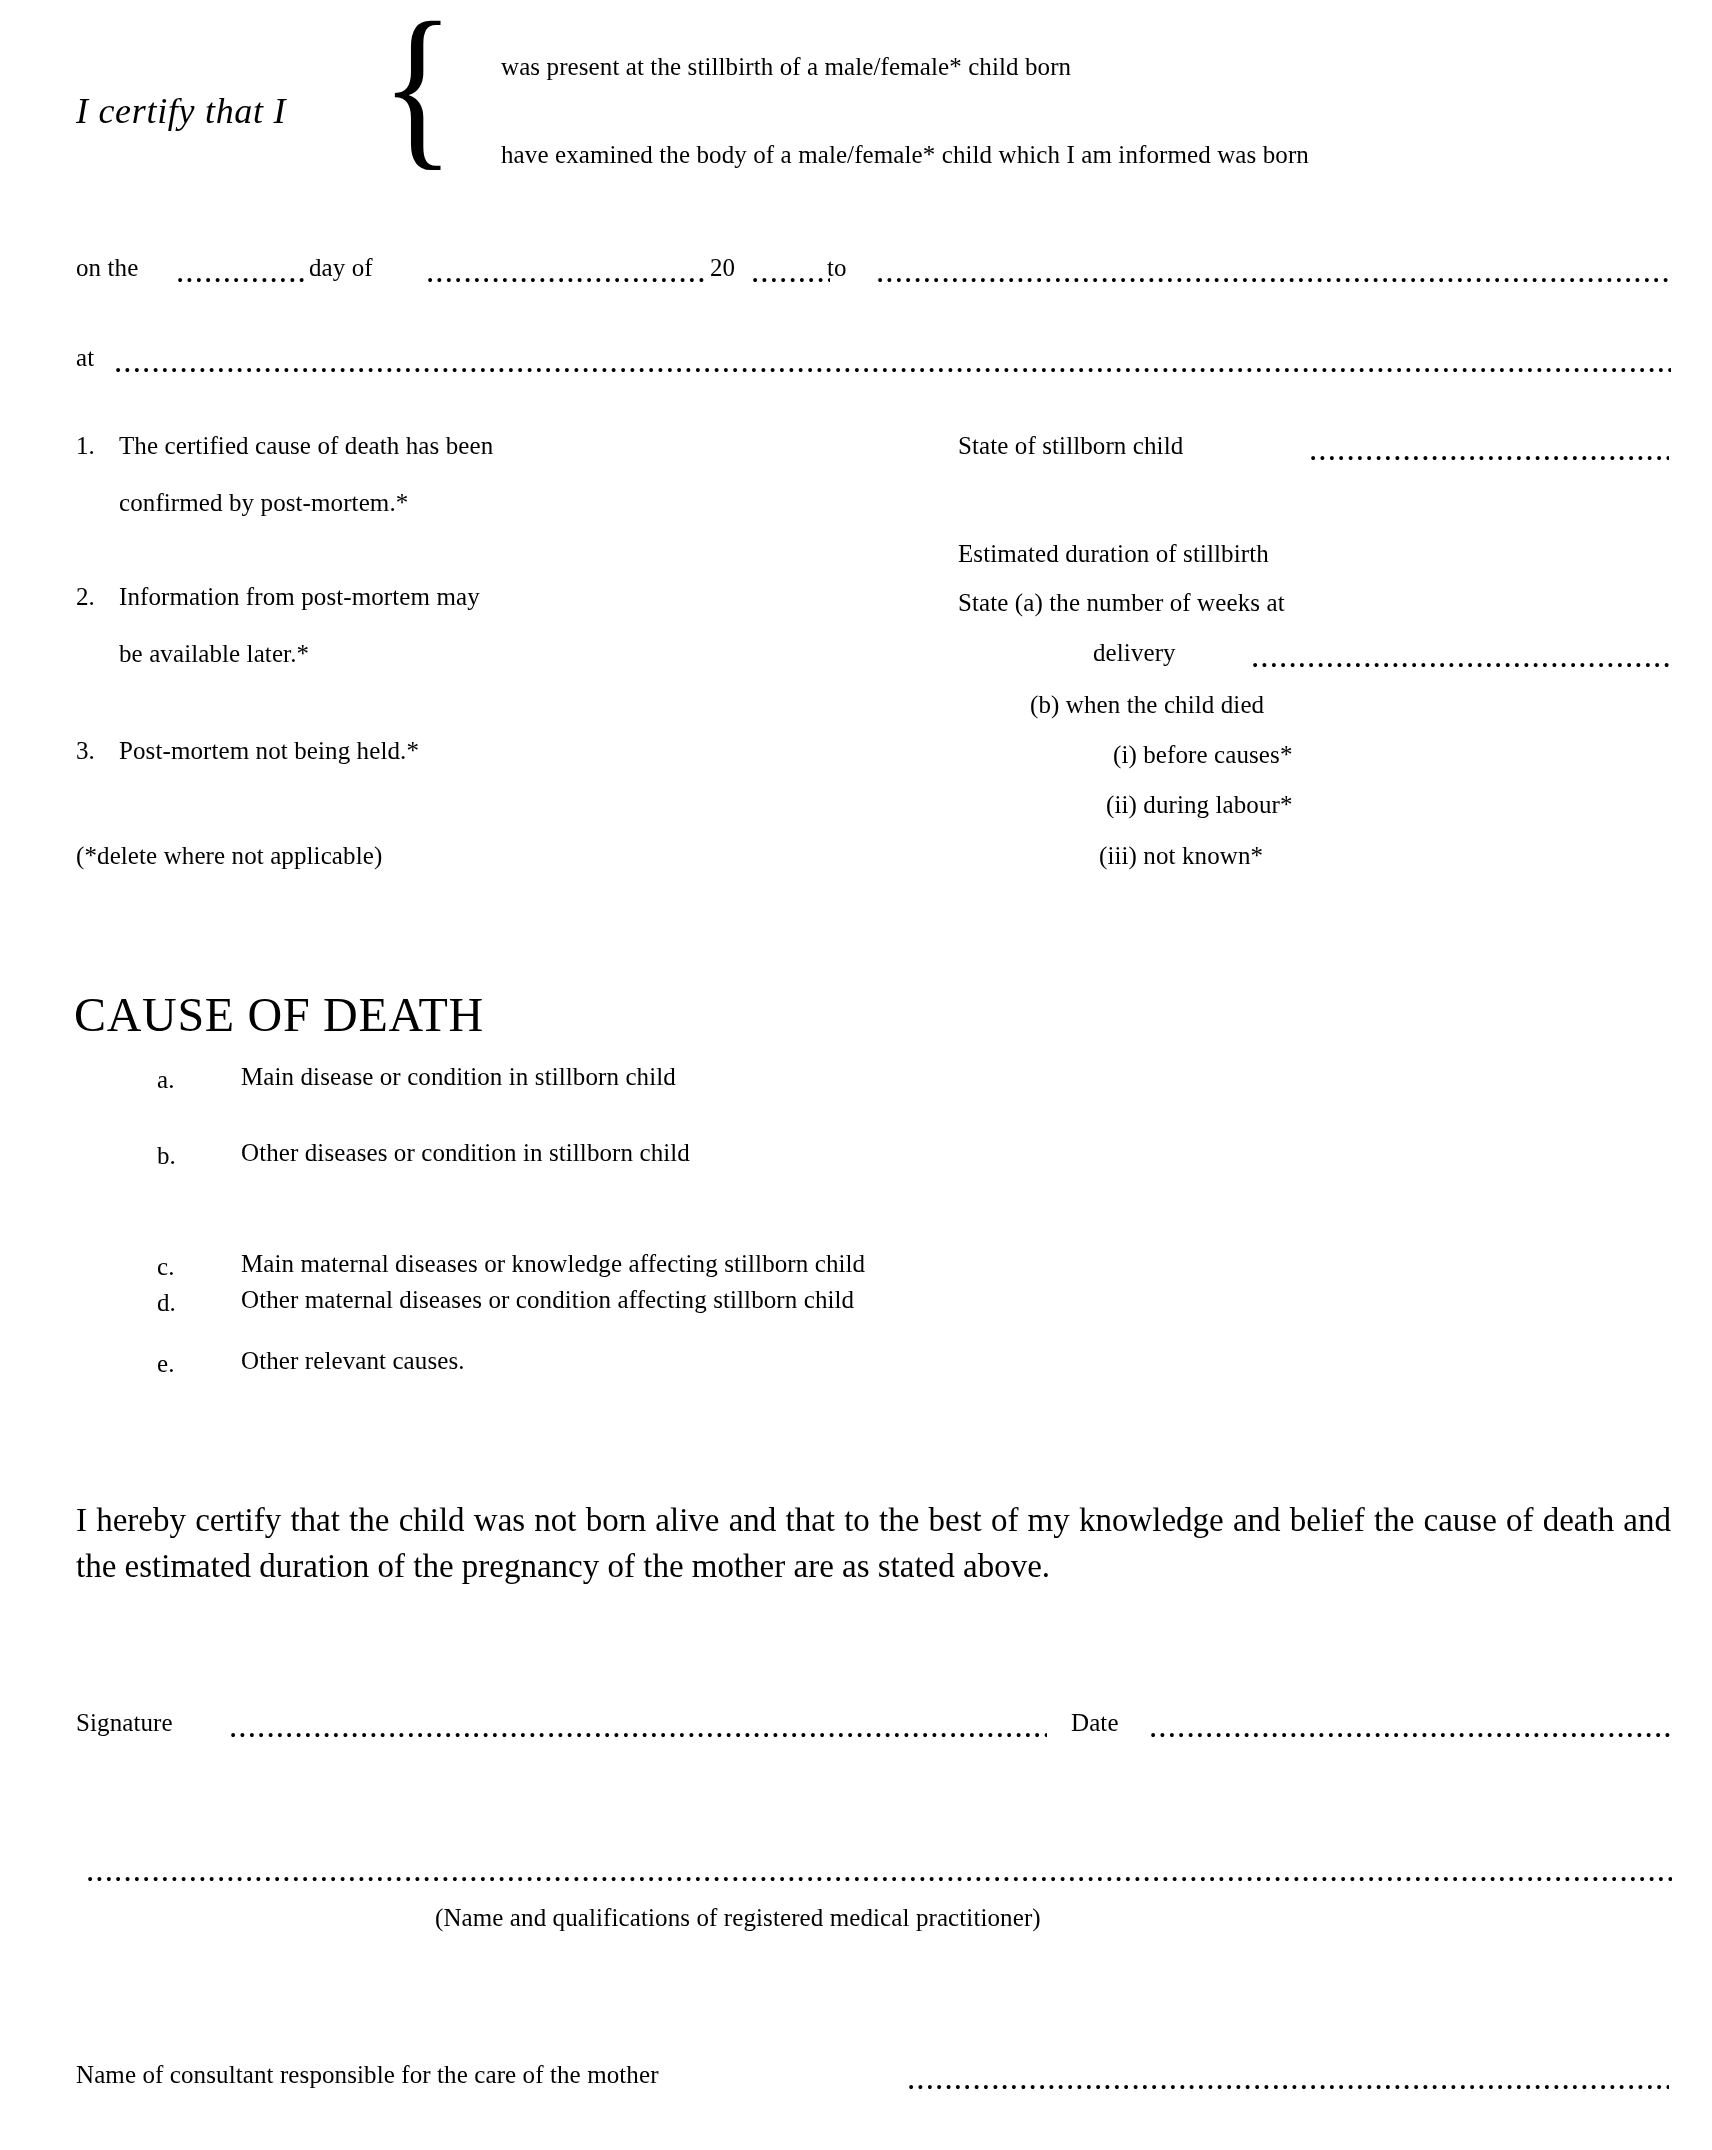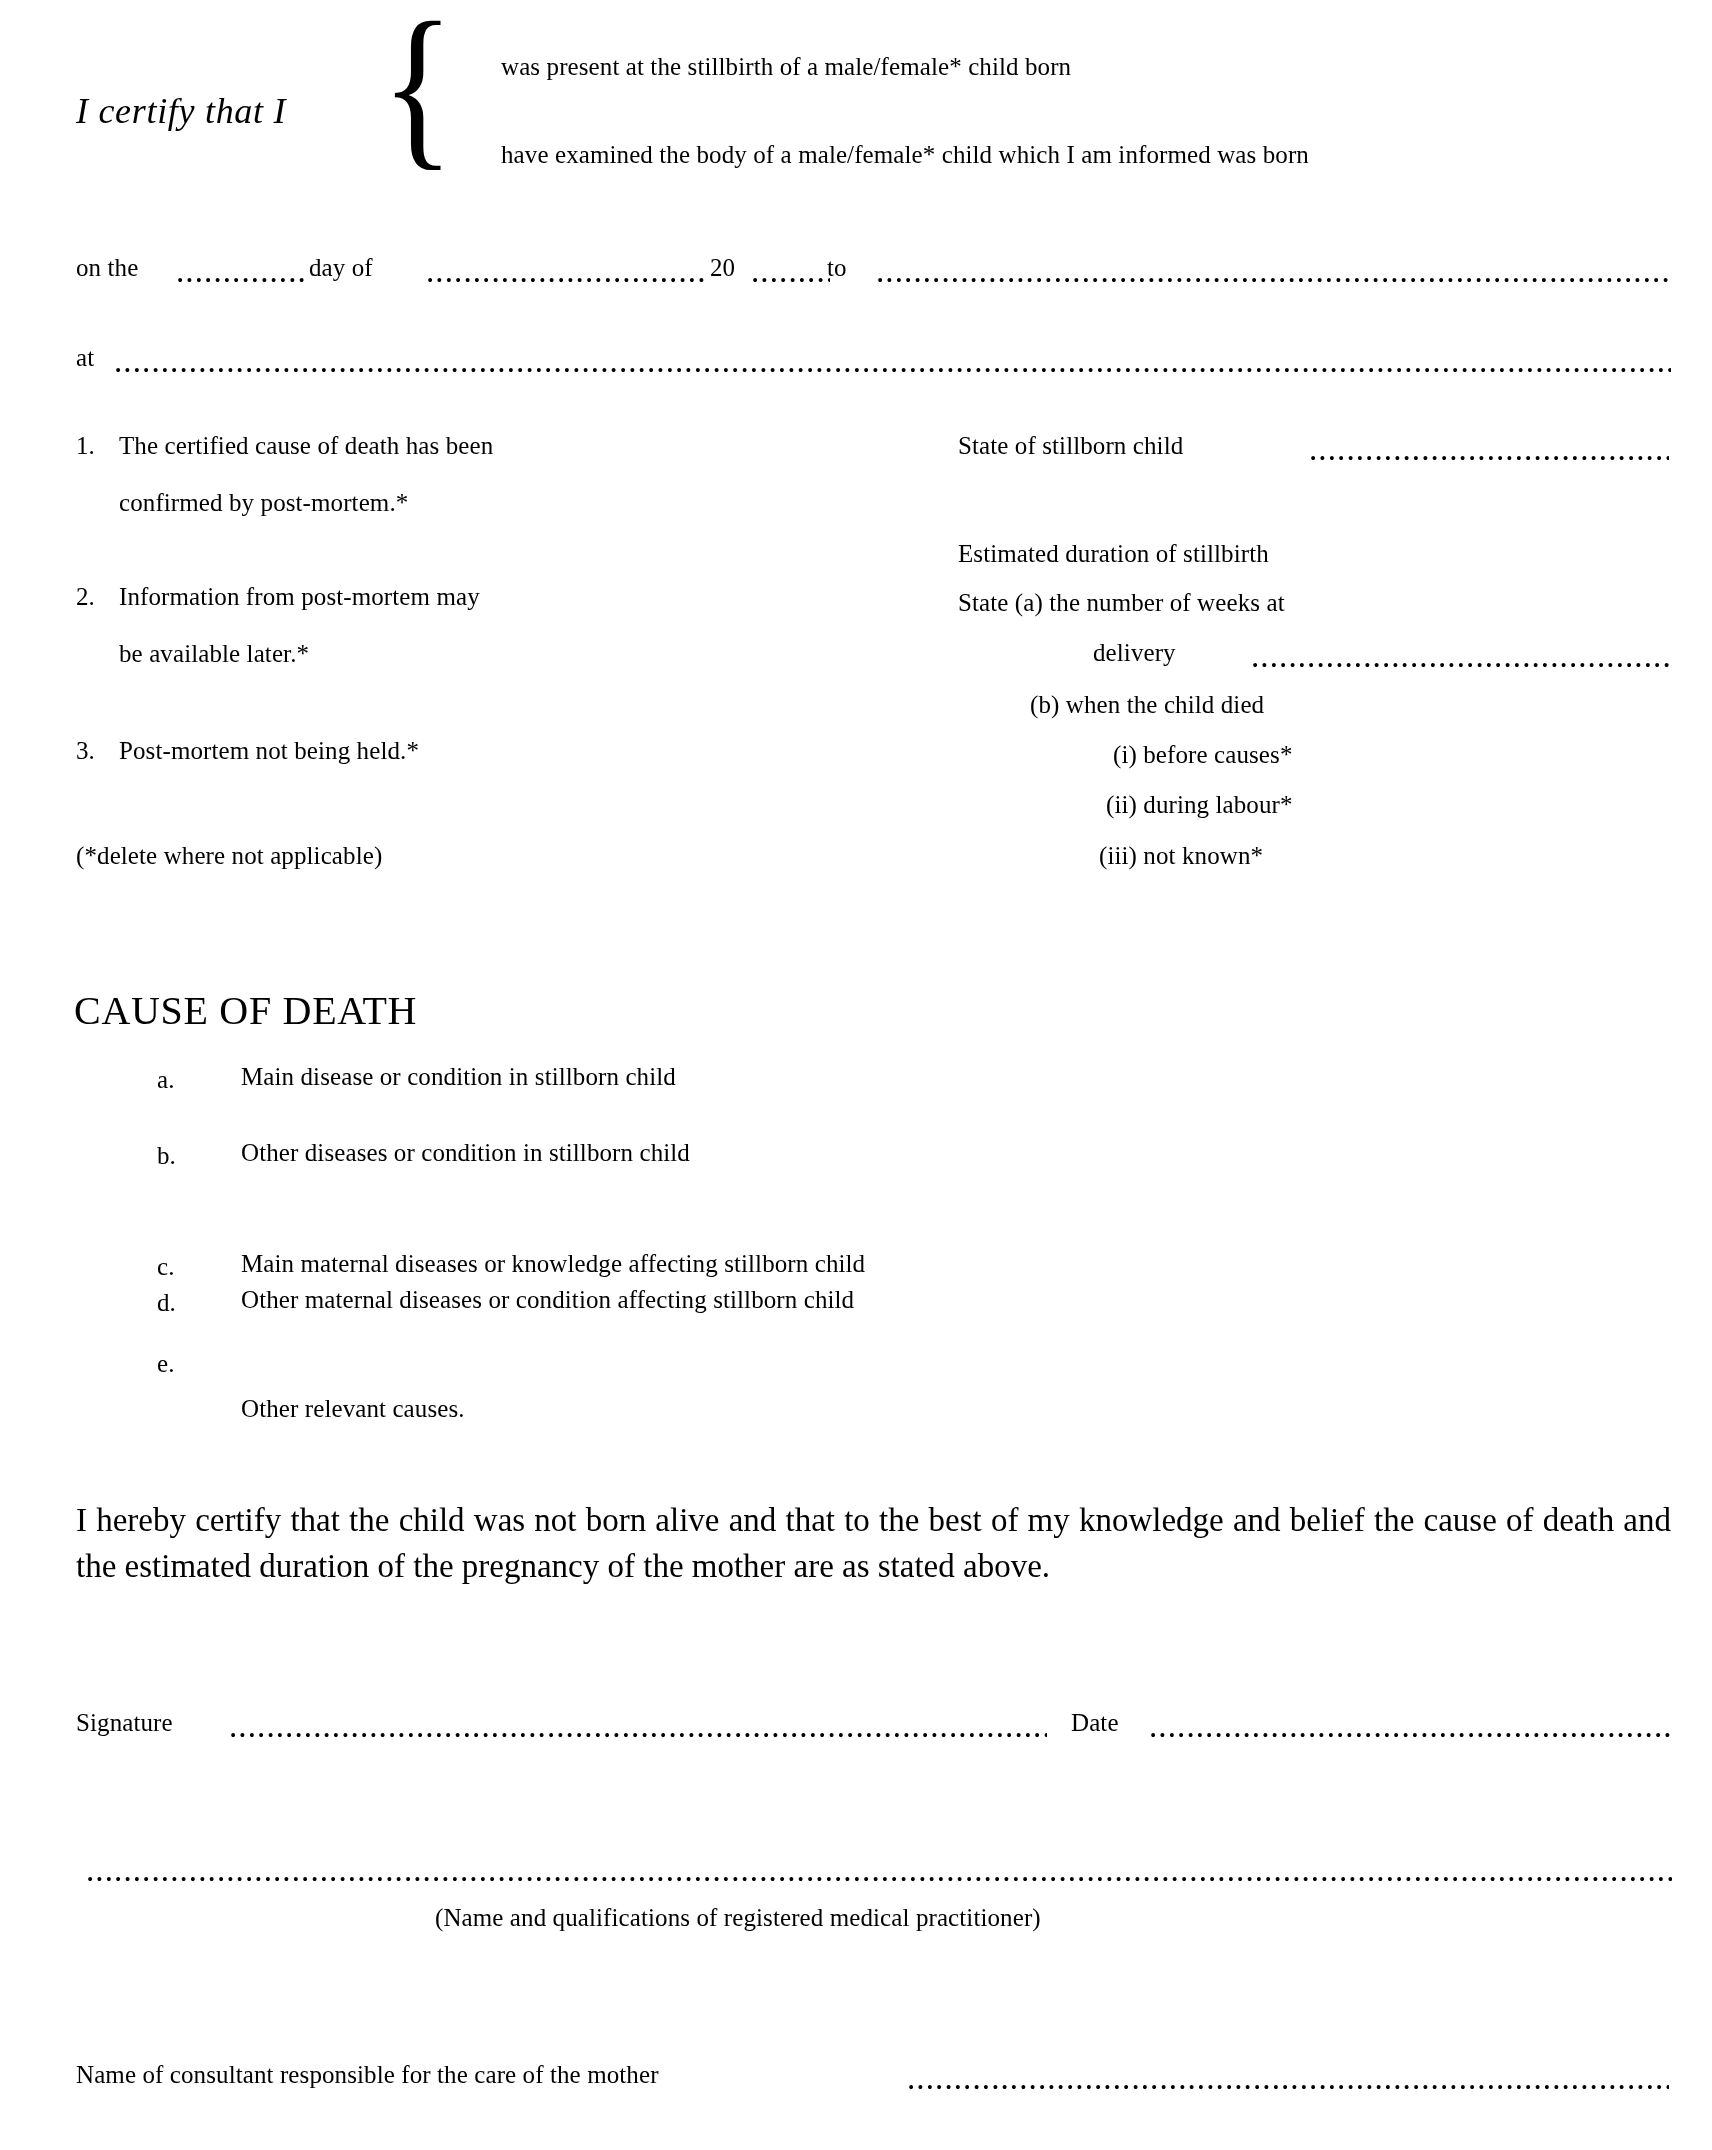--- a/index.html
+++ b/index.html
@@ -52,21 +52,21 @@
     font-size: 33px;
     line-height: 1.0;
     letter-spacing: 1.1px;
   }
   .dots::after {
     content: "........................................................................................................................................................................................................";
   }
 
   
   .section-heading {
-    font-size: 40px;
+    font-size: 48px;
     letter-spacing: 0.7px;
   }
 
   
   .para {
     position: absolute;
     font-size: 33px;
     line-height: 46px;
     text-align: justify;
   }
@@ -136,21 +136,21 @@
   <div class="t" style="left:157px; top:1143px;">b.</div>
   <div class="t" style="left:241px; top:1140px;">Other diseases or condition in stillborn child</div>
 
   <div class="t" style="left:157px; top:1254px;">c.</div>
   <div class="t" style="left:241px; top:1251px;">Main maternal diseases or knowledge affecting stillborn child</div>
 
   <div class="t" style="left:157px; top:1290px;">d.</div>
   <div class="t" style="left:241px; top:1287px;">Other maternal diseases or condition affecting stillborn child</div>
 
   <div class="t" style="left:157px; top:1351px;">e.</div>
-  <div class="t" style="left:241px; top:1348px;margin-top:48px;">Other relevant causes.</div>
+  <div class="t" style="left:241px; top:1348px;">Other relevant causes.</div>
 
   <div class="para" style="left:76px; top:1497px; width:1595px;">I hereby certify that the child was not born alive and that to the best of my knowledge and belief the cause of death and the estimated duration of the pregnancy of the mother are as stated above.</div>
 
   <div class="t" style="left:76px; top:1710px;">Signature</div>
   <div class="dots" style="left:229px; top:1710px; width:818px;"></div>
 
   <div class="t" style="left:1071px; top:1710px;">Date</div>
   <div class="dots" style="left:1149px; top:1710px; width:521px;"></div>
 
   <div class="dots" style="left:86px; top:1854px; width:1586px;"></div>

